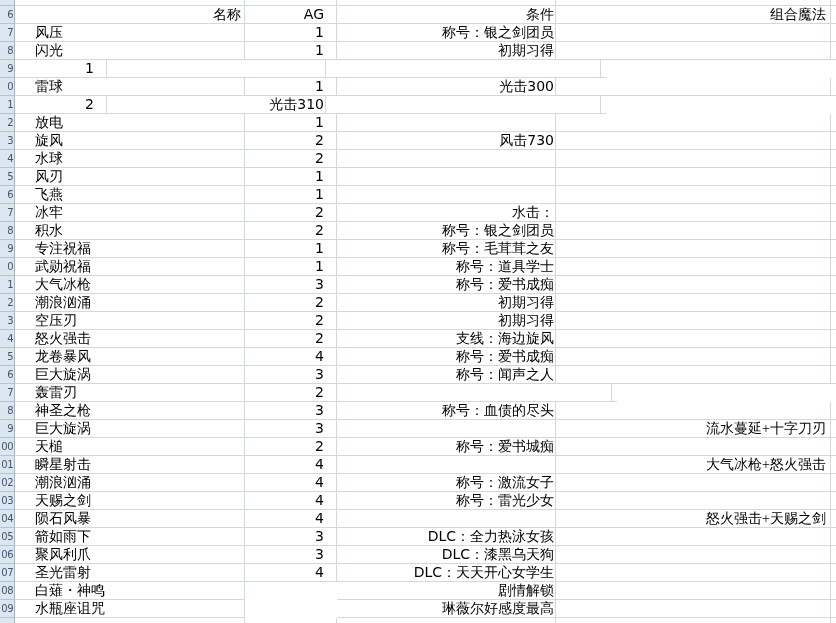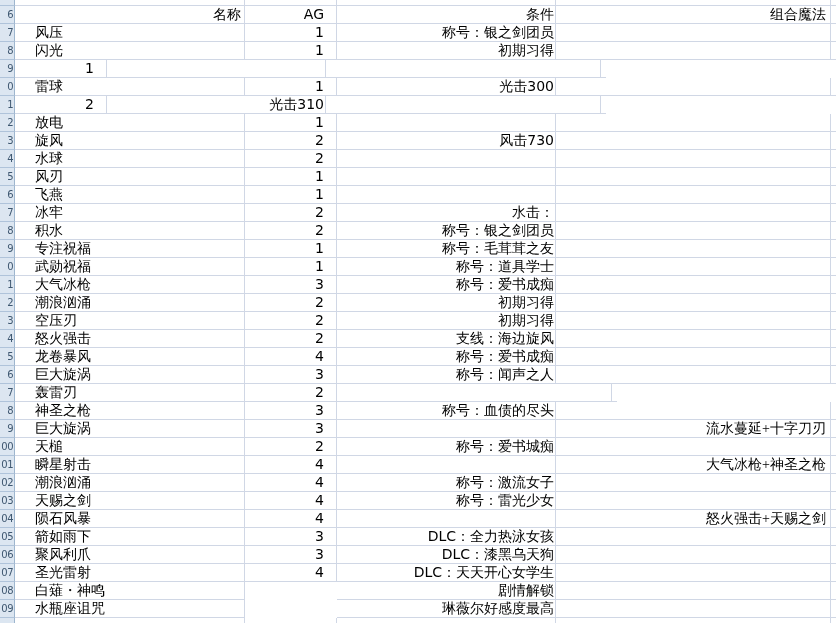--- a/index.html
+++ b/index.html
@@ -233,21 +233,21 @@
     <div class="cell ag">2</div>
     <div class="cell cond">称号：爱书城痴</div>
     <div class="cell combo"></div>
     <div class="cell tail"></div>
   </div>
     <div class="row">
     <div class="cell rowhead">01</div>
     <div class="cell name">瞬星射击</div>
     <div class="cell ag">4</div>
     <div class="cell cond"></div>
-    <div class="cell combo">大气冰枪+神圣之枪</div>
+    <div class="cell combo">大气冰枪+怒火强击</div>
     <div class="cell tail"></div>
   </div>
     <div class="row">
     <div class="cell rowhead">02</div>
     <div class="cell name">潮浪汹涌</div>
     <div class="cell ag">4</div>
     <div class="cell cond">称号：激流女子</div>
     <div class="cell combo"></div>
     <div class="cell tail"></div>
   </div>

